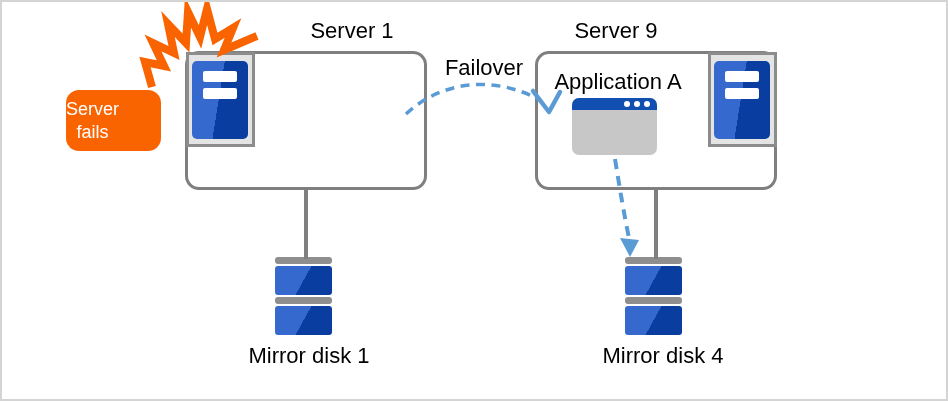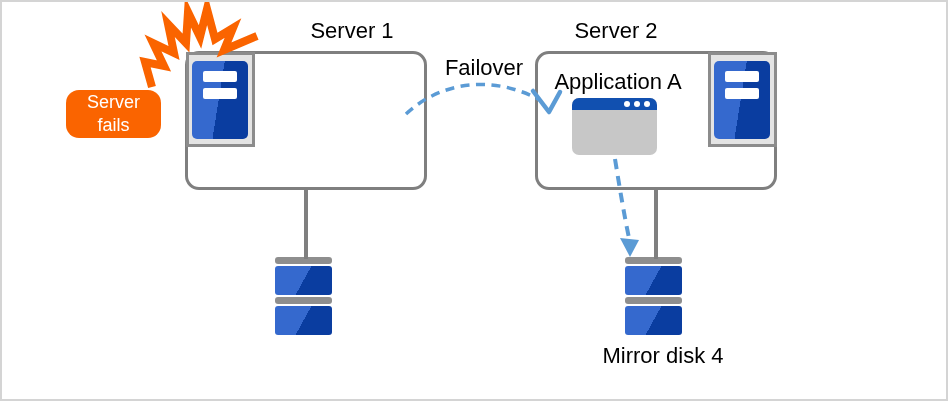--- a/index.html
+++ b/index.html
@@ -54,24 +54,24 @@
     width:34px;height:11px;
     border-radius:2px;
     background:#ffffff;
   }
   .slot1{top:10px;}
   .slot2{top:27px;}
 
   .badge{
     position:absolute;
     left:64px;top:88px;
-    width:95px;height:48px;
+    width:95px;height:61px;
     border-radius:13px;
     background:#fa6400;
-    display:flex;align-items:center;justify-content:center;
+    display:flex;align-items:center;justify-content:flex-start;
   }
   .badge-label{
     color:#ffffff;
     font-size:18px;
     line-height:23px;
     text-align:center;
     white-space:pre-line;
   }
 
   .app-window{
@@ -172,23 +172,24 @@
     <div class="disk-bar"></div>
     <div class="disk-platter"></div>
   </div>
 
   <div class="badge">
     <div class="badge-label">Server
 fails</div>
   </div>
 
   <div class="lbl" id="label-server1">Server 1</div>
-  <div class="lbl" id="label-server2">Server 2</div>
+  <div class="lbl" id="label-server2">Server 9</div>
   <div class="lbl" id="label-application">Application A</div>
   <div class="lbl" id="label-failover">Failover</div>
+  <div class="lbl" id="label-disk1">Mirror disk 1</div>
   <div class="lbl" id="label-disk2">Mirror disk 4</div>
 
   <svg class="overlay" width="948" height="401" viewBox="0 0 948 401">
 
     <line x1="304" y1="187" x2="304" y2="257" stroke="#7f7f7f" stroke-width="4"></line>
     <line x1="654" y1="187" x2="654" y2="257" stroke="#7f7f7f" stroke-width="4"></line>
 
     <polyline points="150,85 143,60 162,64 151,41 172,51 166,22 184,41 186,10 198,35 205,7 213,37 231,26 222,48 255,34" fill="none" stroke="#fa6400" stroke-width="8" stroke-linejoin="miter" stroke-miterlimit="10"></polyline>
 
     <path d="M 404,112 C 438,80 490,72 538,98" fill="none" stroke="#5b9bd5" stroke-width="3.5" stroke-dasharray="9,6.5"></path>

